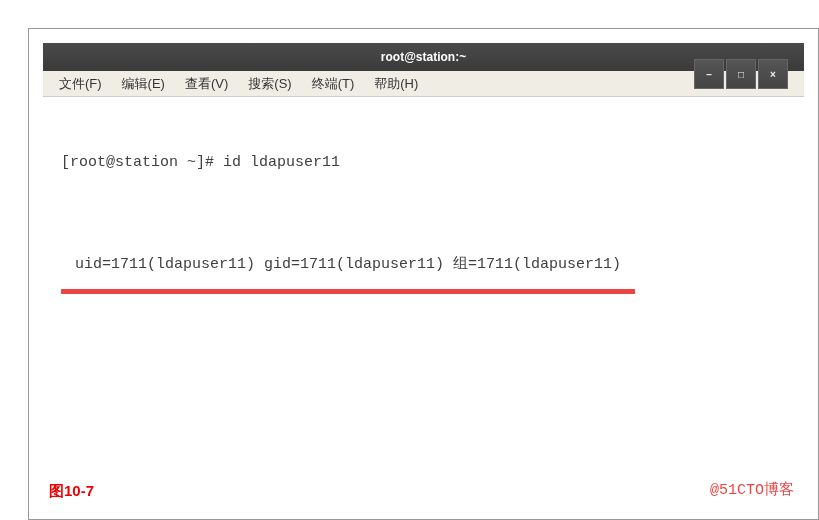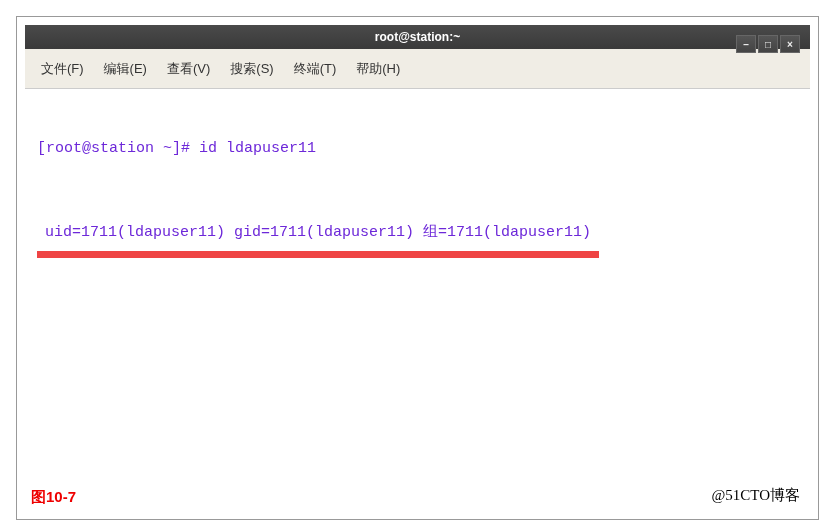--- a/index.html
+++ b/index.html
@@ -1,15 +1,15 @@
 <!DOCTYPE html>
 <html><head>
   <meta charset="utf-8">
   <style>
-    * { margin: 0; padding: 8px; box-sizing: border-box; }
+    * { margin: 0; padding: 14px; box-sizing: border-box; }
     body {
       font-family: sans-serif;
       background: #fff;
       width: 819px;
       height: 520px;
       position: relative;
       overflow: hidden;
     }
     .window {
       border: 1px solid #999;
@@ -45,43 +45,43 @@
       color: #eee;
       font-size: 10px;
       display: flex;
       align-items: center;
       justify-content: center;
       cursor: pointer;
     }
     .menubar {
       background: #f0ede5;
       border-bottom: 1px solid #ccc;
-      height: 40px;
+      height: 26px;
       display: flex;
       align-items: center;
       padding: 0 6px;
       font-size: 13px;
       color: #333;
     }
     .menu-item {
       padding: 3px 10px;
       cursor: pointer;
     }
     .terminal {
       font-family: "Courier New", monospace;
       font-size: 15px;
-      color: #6d28d9;
+      color: #404040;
       padding: 2px 4px;
       line-height: 20px;
       white-space: pre;
       position: relative;
     }
     .term-line { display: block; position: relative; }
     .highlight-line {
-      border-bottom: 7px solid #ef4444;
+      border-bottom: 5px solid #ef4444;
       display: inline-block;
     }
     .cursor-block {
       display: inline-block;
       width: 9px;
       height: 16px;
       background: #000;
       vertical-align: text-bottom;
     }
     .figure-label {
@@ -90,23 +90,23 @@
       left: 6px;
       color: #e00;
       font-weight: bold;
       font-size: 15px;
       font-family: sans-serif;
     }
     .watermark {
       position: absolute;
       bottom: 6px;
       right: 10px;
-      color: #000000;
+      color: #ef4444;
       font-size: 15px;
-      font-family: Liberation Serif, serif;
+      font-family: Liberation Mono, monospace;
     }
   </style>
 </head>
 <body>
 
 <div class="window">
   <div class="titlebar">
     <span class="titlebar-title">root@station:~</span>
     <div class="titlebar-controls">
       <div class="titlebar-btn">–</div>

